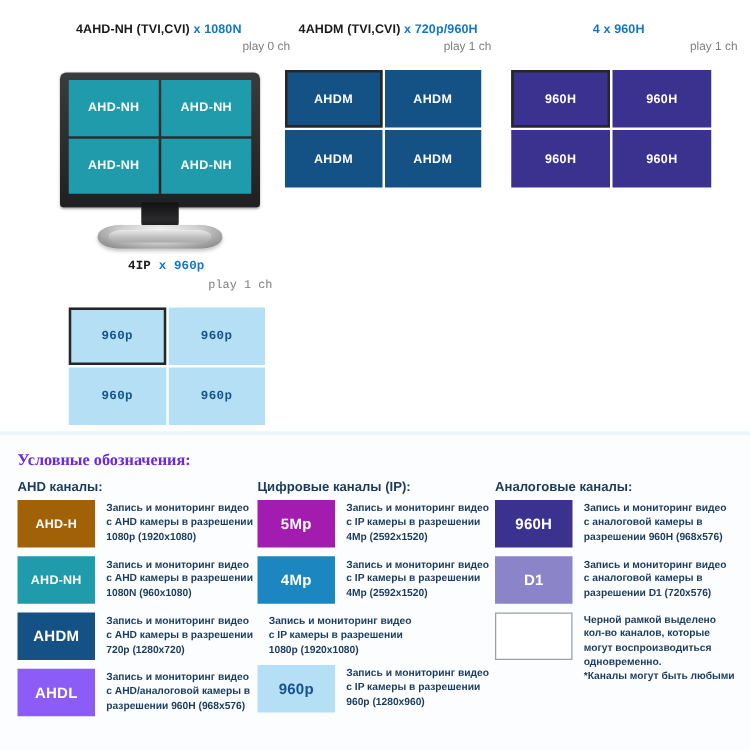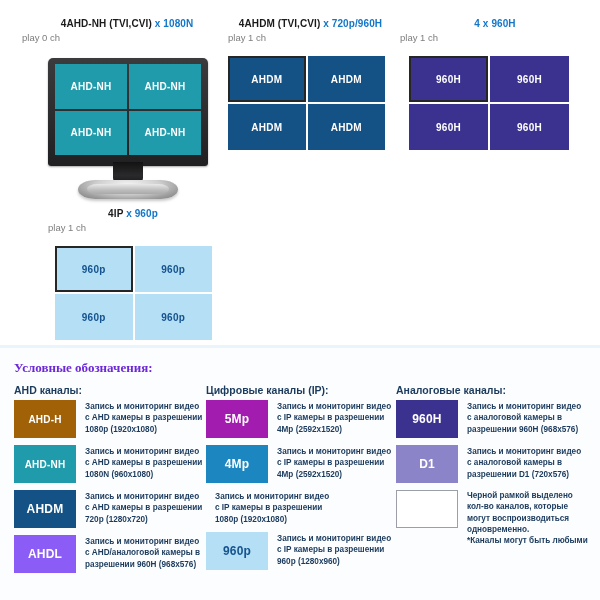--- a/index.html
+++ b/index.html
@@ -16,29 +16,29 @@
   .modes{
     position:absolute;left:0;top:0;width:600px;height:345px;
   }
   .mode-title{
     text-align:center;
     font-size:10px;font-weight:bold;color:#1a1a1a;
     letter-spacing:0.1px;white-space:nowrap;
   }
   .mode-title .hl{color:#1277c8;}
   .mode-sub{
-    text-align:left;font-size:9.5px;color:#7d7d7d;margin-top:3px;
+    text-align:right;font-size:9.5px;color:#7d7d7d;margin-top:3px;
   }
 
   
   .grp{position:absolute;}
   .grp1{left:22px;top:18px;width:210px;}
   .grp2{left:228px;top:18px;width:165px;}
   .grp3{left:400px;top:18px;width:190px;}
-  .grp4{left:48px;top:208px;width:170px;}
+  .grp4{left:48px;top:208px;width:170px;font-family:Liberation Mono, monospace;}
 
   
   .quad{
     display:grid;
     grid-template-columns:1fr 1fr;
     grid-template-rows:1fr 1fr;
     gap:2px;
   }
   .cell{
     display:flex;align-items:center;justify-content:center;

